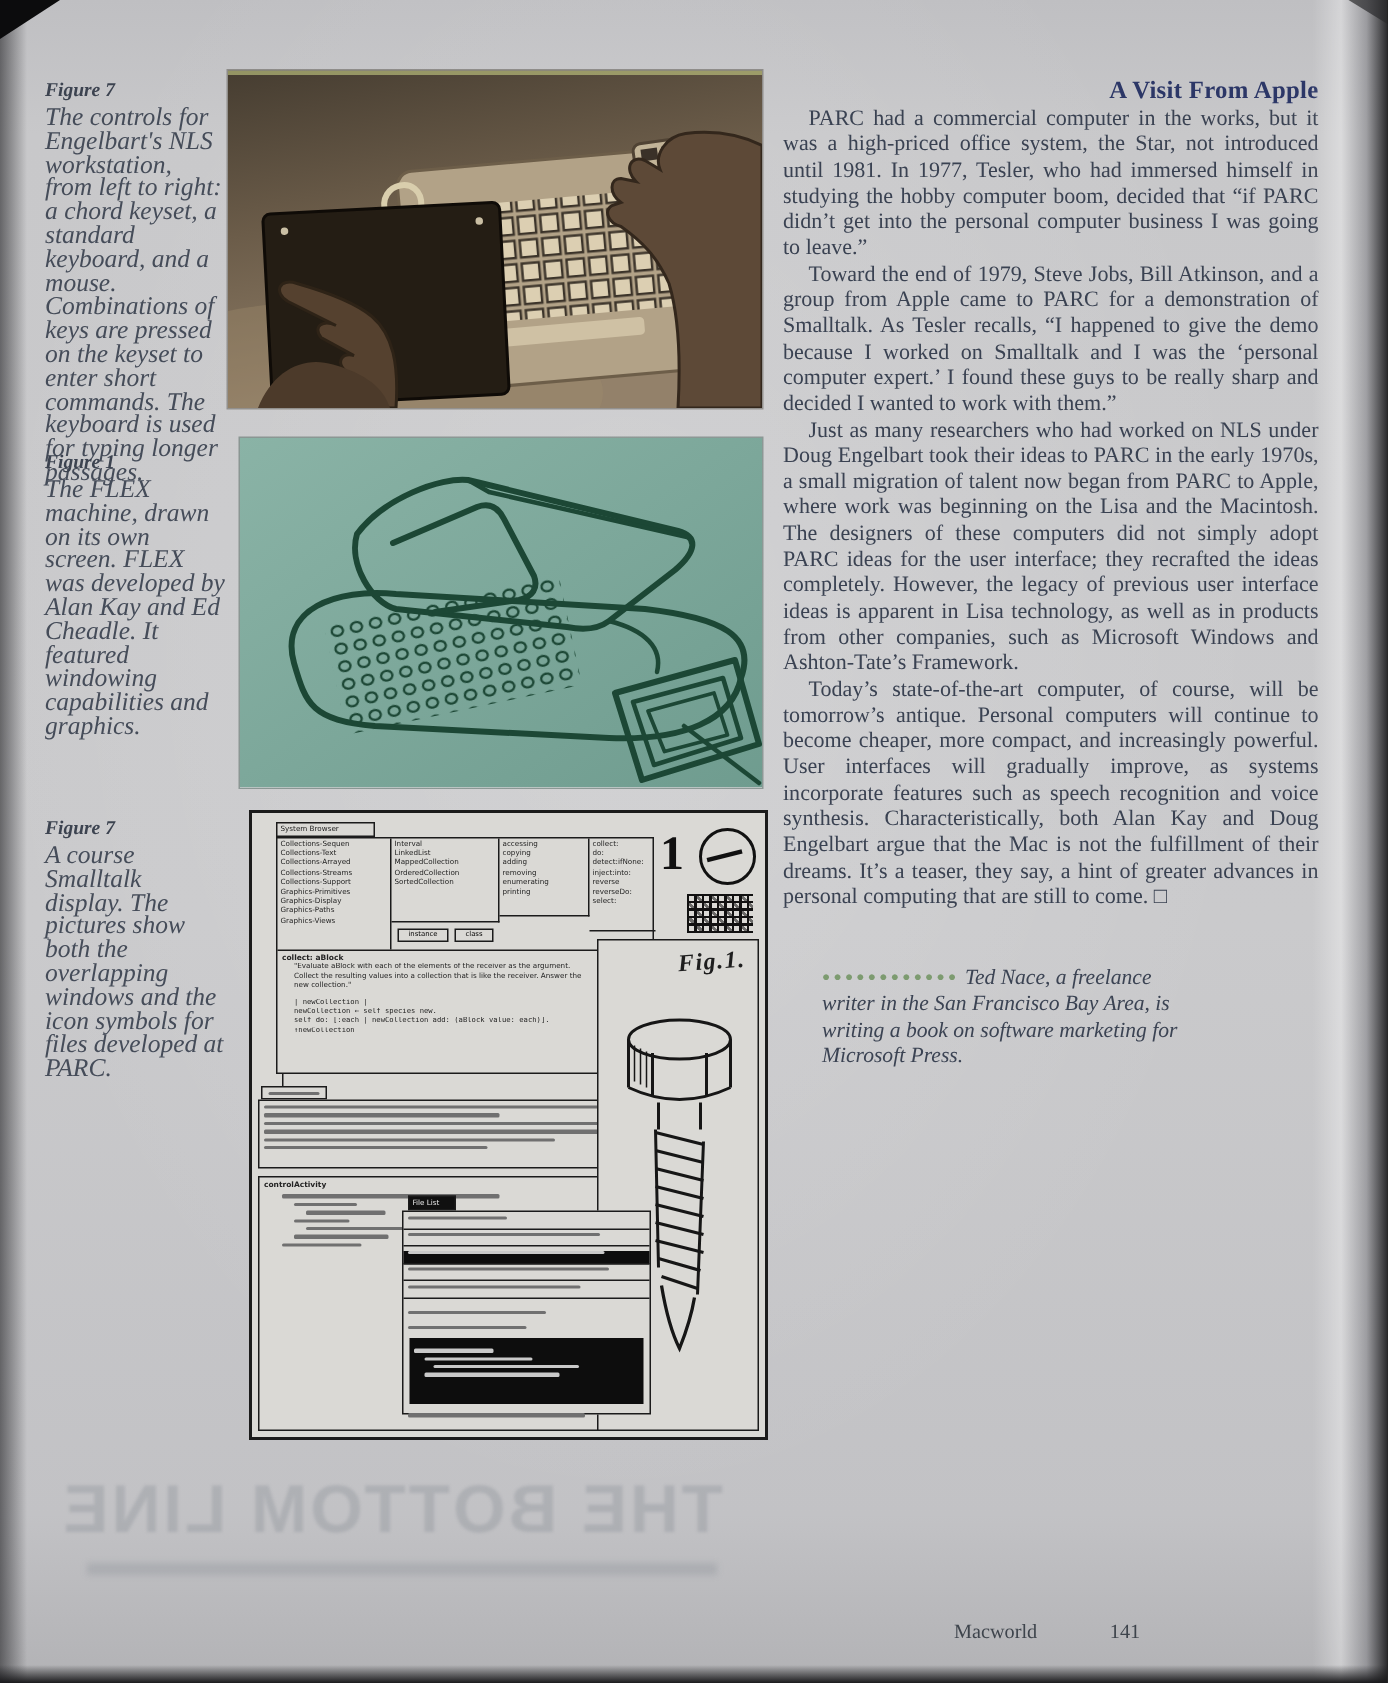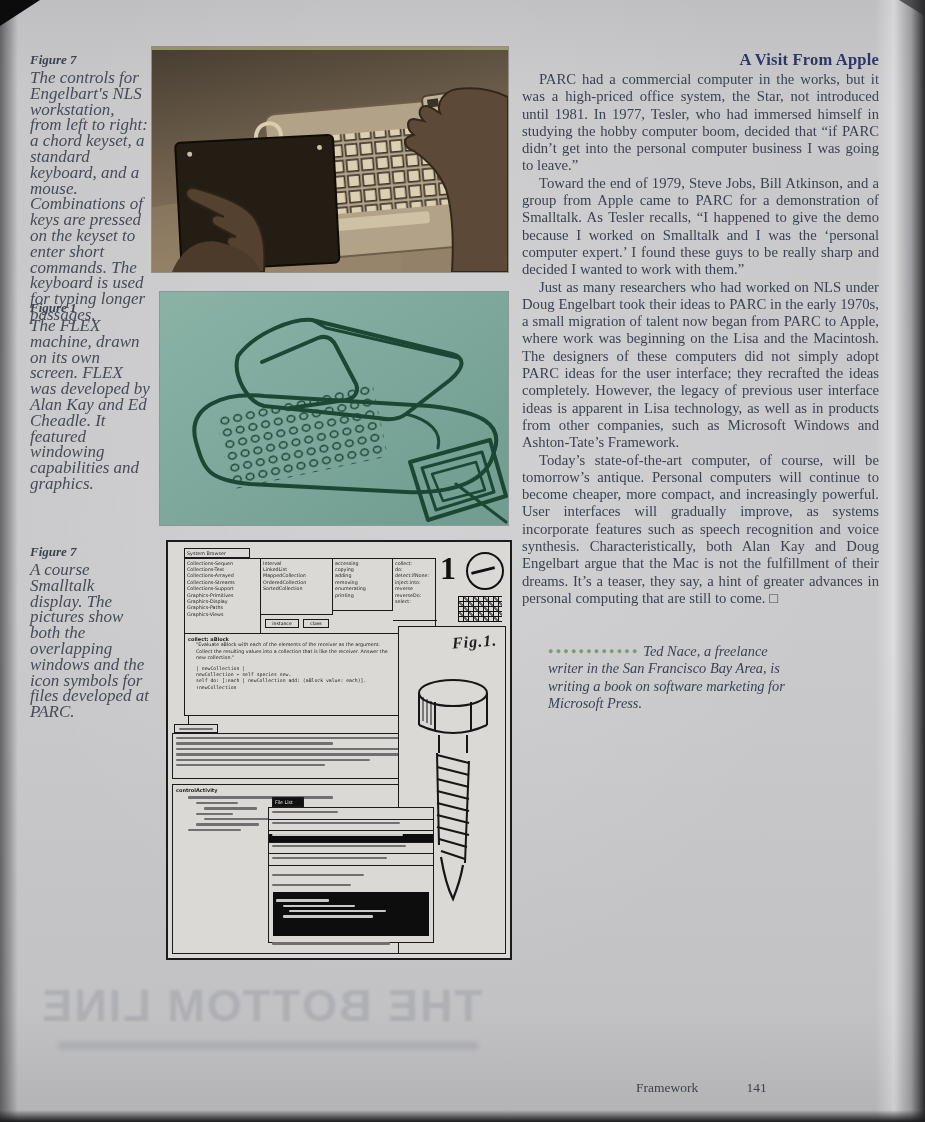--- a/index.html
+++ b/index.html
@@ -287,21 +287,21 @@
       <div class="bio">
         <span class="dots">●●●●●●●●●●●●</span>
         <span>Ted Nace, a freelance writer in the San Francisco Bay Area, is writing a book on software marketing for Microsoft Press.</span>
       </div>
     </section>
 
     <div class="ghost">THE BOTTOM LINE</div>
     <div class="ghost-bar"></div>
 
     <div class="footer">
-      <span>Framework</span>
+      <span>Macworld</span>
       <span class="pg">141</span>
     </div>
   </div>
 
   <div class="edge-left"></div>
   <div class="corner-tl"></div>
   <div class="corner-tr"></div>
   <div class="curl"></div>
   <div class="edge-bottom"></div>
 </div>

